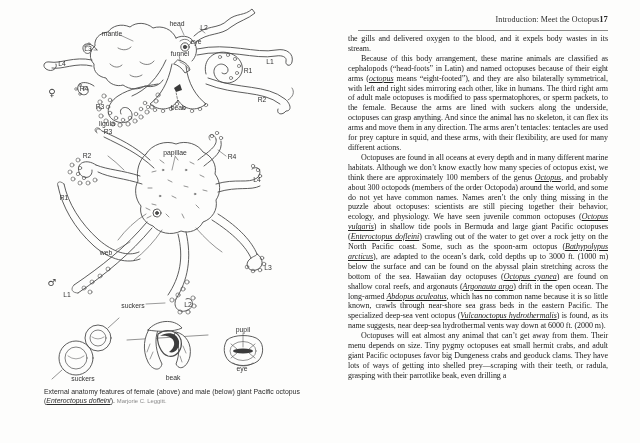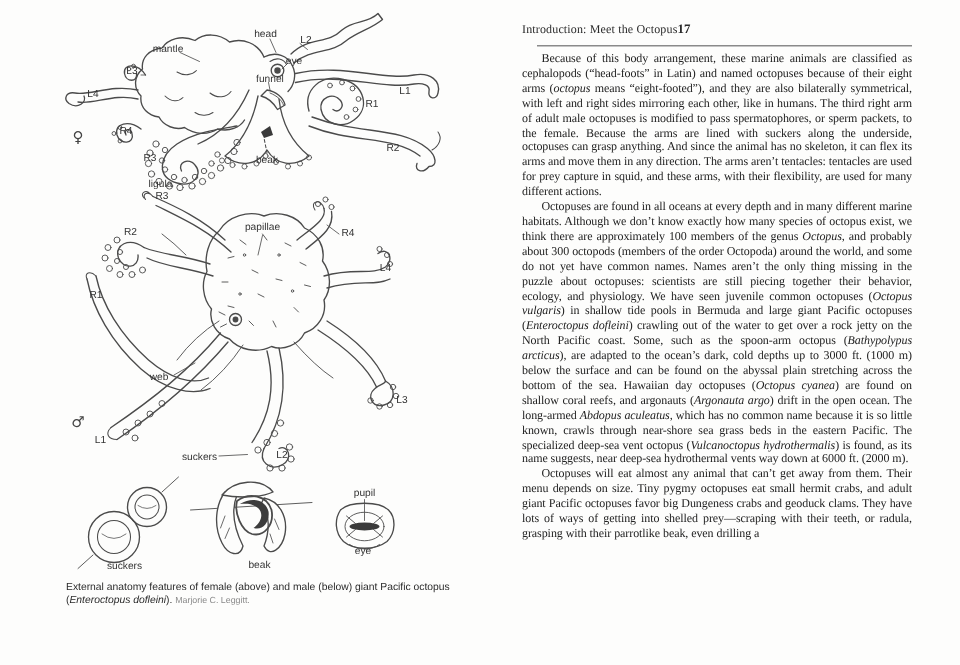--- a/index.html
+++ b/index.html
@@ -5,36 +5,36 @@
   html,body{margin:0;padding:0;}
   body{
     width:640px;height:443px;position:relative;overflow:hidden;
     background:#fdfdfc;
     font-family:"Liberation Serif", serif;
     color:#1f1f1f;
   }
   
   .running-head{
     position:absolute;top:14px;left:348px;width:260px;
-    display:flex;justify-content:flex-start;align-items:baseline;gap:0;
+    display:flex;justify-content:flex-end;align-items:baseline;gap:0;
     font-size:8px;color:#2a2a2a;letter-spacing:.1px;
   }
   .running-head .pageno{font-size:8.6px;font-weight:600;}
   .head-rule{
     position:absolute;top:30px;left:358px;width:250px;height:1px;
     background:#8a8a8a;
   }
   .article{
     position:absolute;top:34px;left:348px;width:260px;
     font-size:8px;line-height:1.24;text-align:justify;
     letter-spacing:-0.05px;color:#222;
   }
   .article p{margin:0;}
   .article p.indent{text-indent:13px;}
-  .it{font-style:italic;}
+  .it{font-style:italic;text-decoration:underline;}
   
   .figure-wrap{position:absolute;top:0;left:0;width:320px;height:443px;}
   .figure-svg{position:absolute;top:0;left:0;}
   .fig-label{
     position:absolute;transform:translate(-50%,-50%);
     font-family:"Liberation Sans", sans-serif;
     font-size:6.8px;color:#333;white-space:nowrap;
   }
   .sex-symbol{
     position:absolute;transform:translate(-50%,-50%);
@@ -312,16 +312,17 @@
   <div class="caption"><span>External anatomy features of female (above) and male (below) giant Pacific octopus (</span><span class="it">Enteroctopus dofleini</span><span>). </span><span class="credit">Marjorie C. Leggitt.</span></div>
 </div>
 
 <div class="running-head">
   <span>Introduction: Meet the Octopus</span>
   <span class="pageno">17</span>
 </div>
 <div class="head-rule"></div>
 
 <div class="article">
+    <p class="para"><span>the gills and delivered oxygen to the blood, and it expels body wastes in its stream.</span></p>
     <p class="para indent"><span>Because of this body arrangement, these marine animals are classified as cephalopods (“head-foots” in Latin) and named octopuses because of their eight arms (</span><span class="it">octopus</span><span> means “eight-footed”), and they are also bilaterally symmetrical, with left and right sides mirroring each other, like in humans. The third right arm of adult male octopuses is modified to pass spermatophores, or sperm packets, to the female. Because the arms are lined with suckers along the underside, octopuses can grasp anything. And since the animal has no skeleton, it can flex its arms and move them in any direction. The arms aren’t tentacles: tentacles are used for prey capture in squid, and these arms, with their flexibility, are used for many different actions.</span></p>
     <p class="para indent"><span>Octopuses are found in all oceans at every depth and in many different marine habitats. Although we don’t know exactly how many species of octopus exist, we think there are approximately 100 members of the genus </span><span class="it">Octopus</span><span>, and probably about 300 octopods (members of the order Octopoda) around the world, and some do not yet have common names. Names aren’t the only thing missing in the puzzle about octopuses: scientists are still piecing together their behavior, ecology, and physiology. We have seen juvenile common octopuses (</span><span class="it">Octopus vulgaris</span><span>) in shallow tide pools in Bermuda and large giant Pacific octopuses (</span><span class="it">Enteroctopus dofleini</span><span>) crawling out of the water to get over a rock jetty on the North Pacific coast. Some, such as the spoon-arm octopus (</span><span class="it">Bathypolypus arcticus</span><span>), are adapted to the ocean’s dark, cold depths up to 3000 ft. (1000 m) below the surface and can be found on the abyssal plain stretching across the bottom of the sea. Hawaiian day octopuses (</span><span class="it">Octopus cyanea</span><span>) are found on shallow coral reefs, and argonauts (</span><span class="it">Argonauta argo</span><span>) drift in the open ocean. The long-armed </span><span class="it">Abdopus aculeatus</span><span>, which has no common name because it is so little known, crawls through near-shore sea grass beds in the eastern Pacific. The specialized deep-sea vent octopus (</span><span class="it">Vulcanoctopus hydrothermalis</span><span>) is found, as its name suggests, near deep-sea hydrothermal vents way down at 6000 ft. (2000 m).</span></p>
     <p class="para indent"><span>Octopuses will eat almost any animal that can’t get away from them. Their menu depends on size. Tiny pygmy octopuses eat small hermit crabs, and adult giant Pacific octopuses favor big Dungeness crabs and geoduck clams. They have lots of ways of getting into shelled prey—scraping with their teeth, or radula, grasping with their parrotlike beak, even drilling a</span></p>
   </div>
 
 </body></html>

